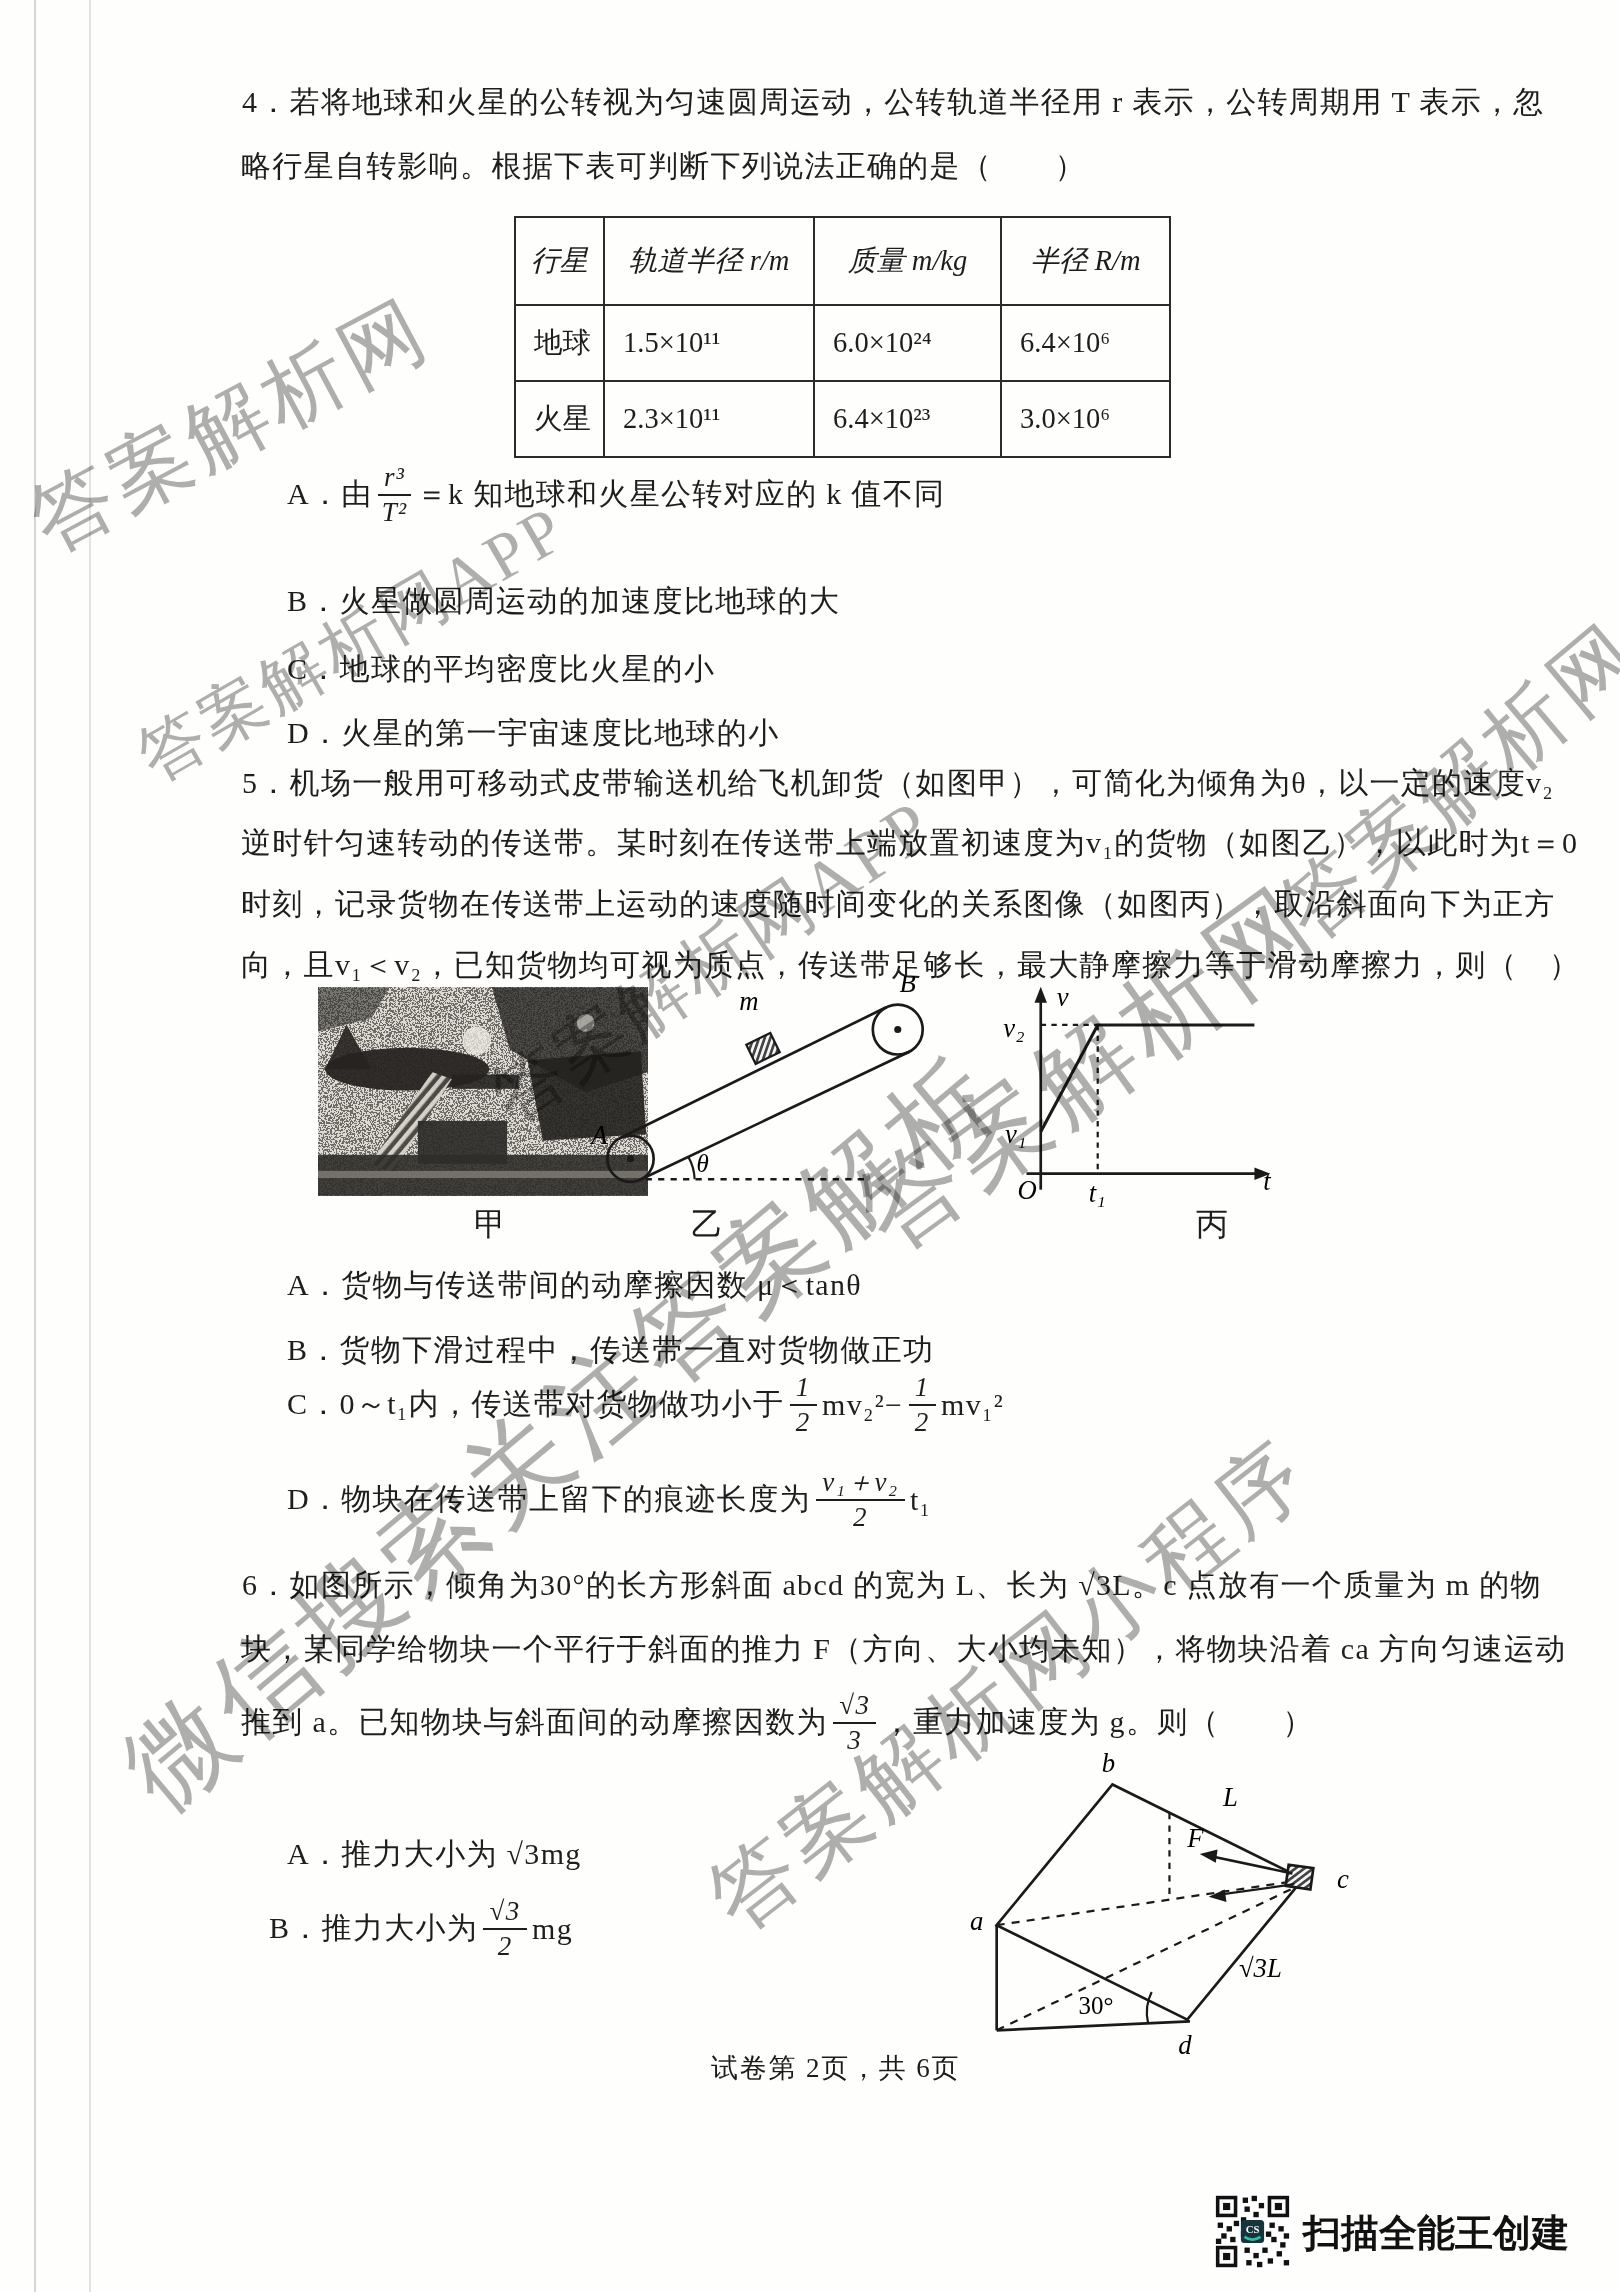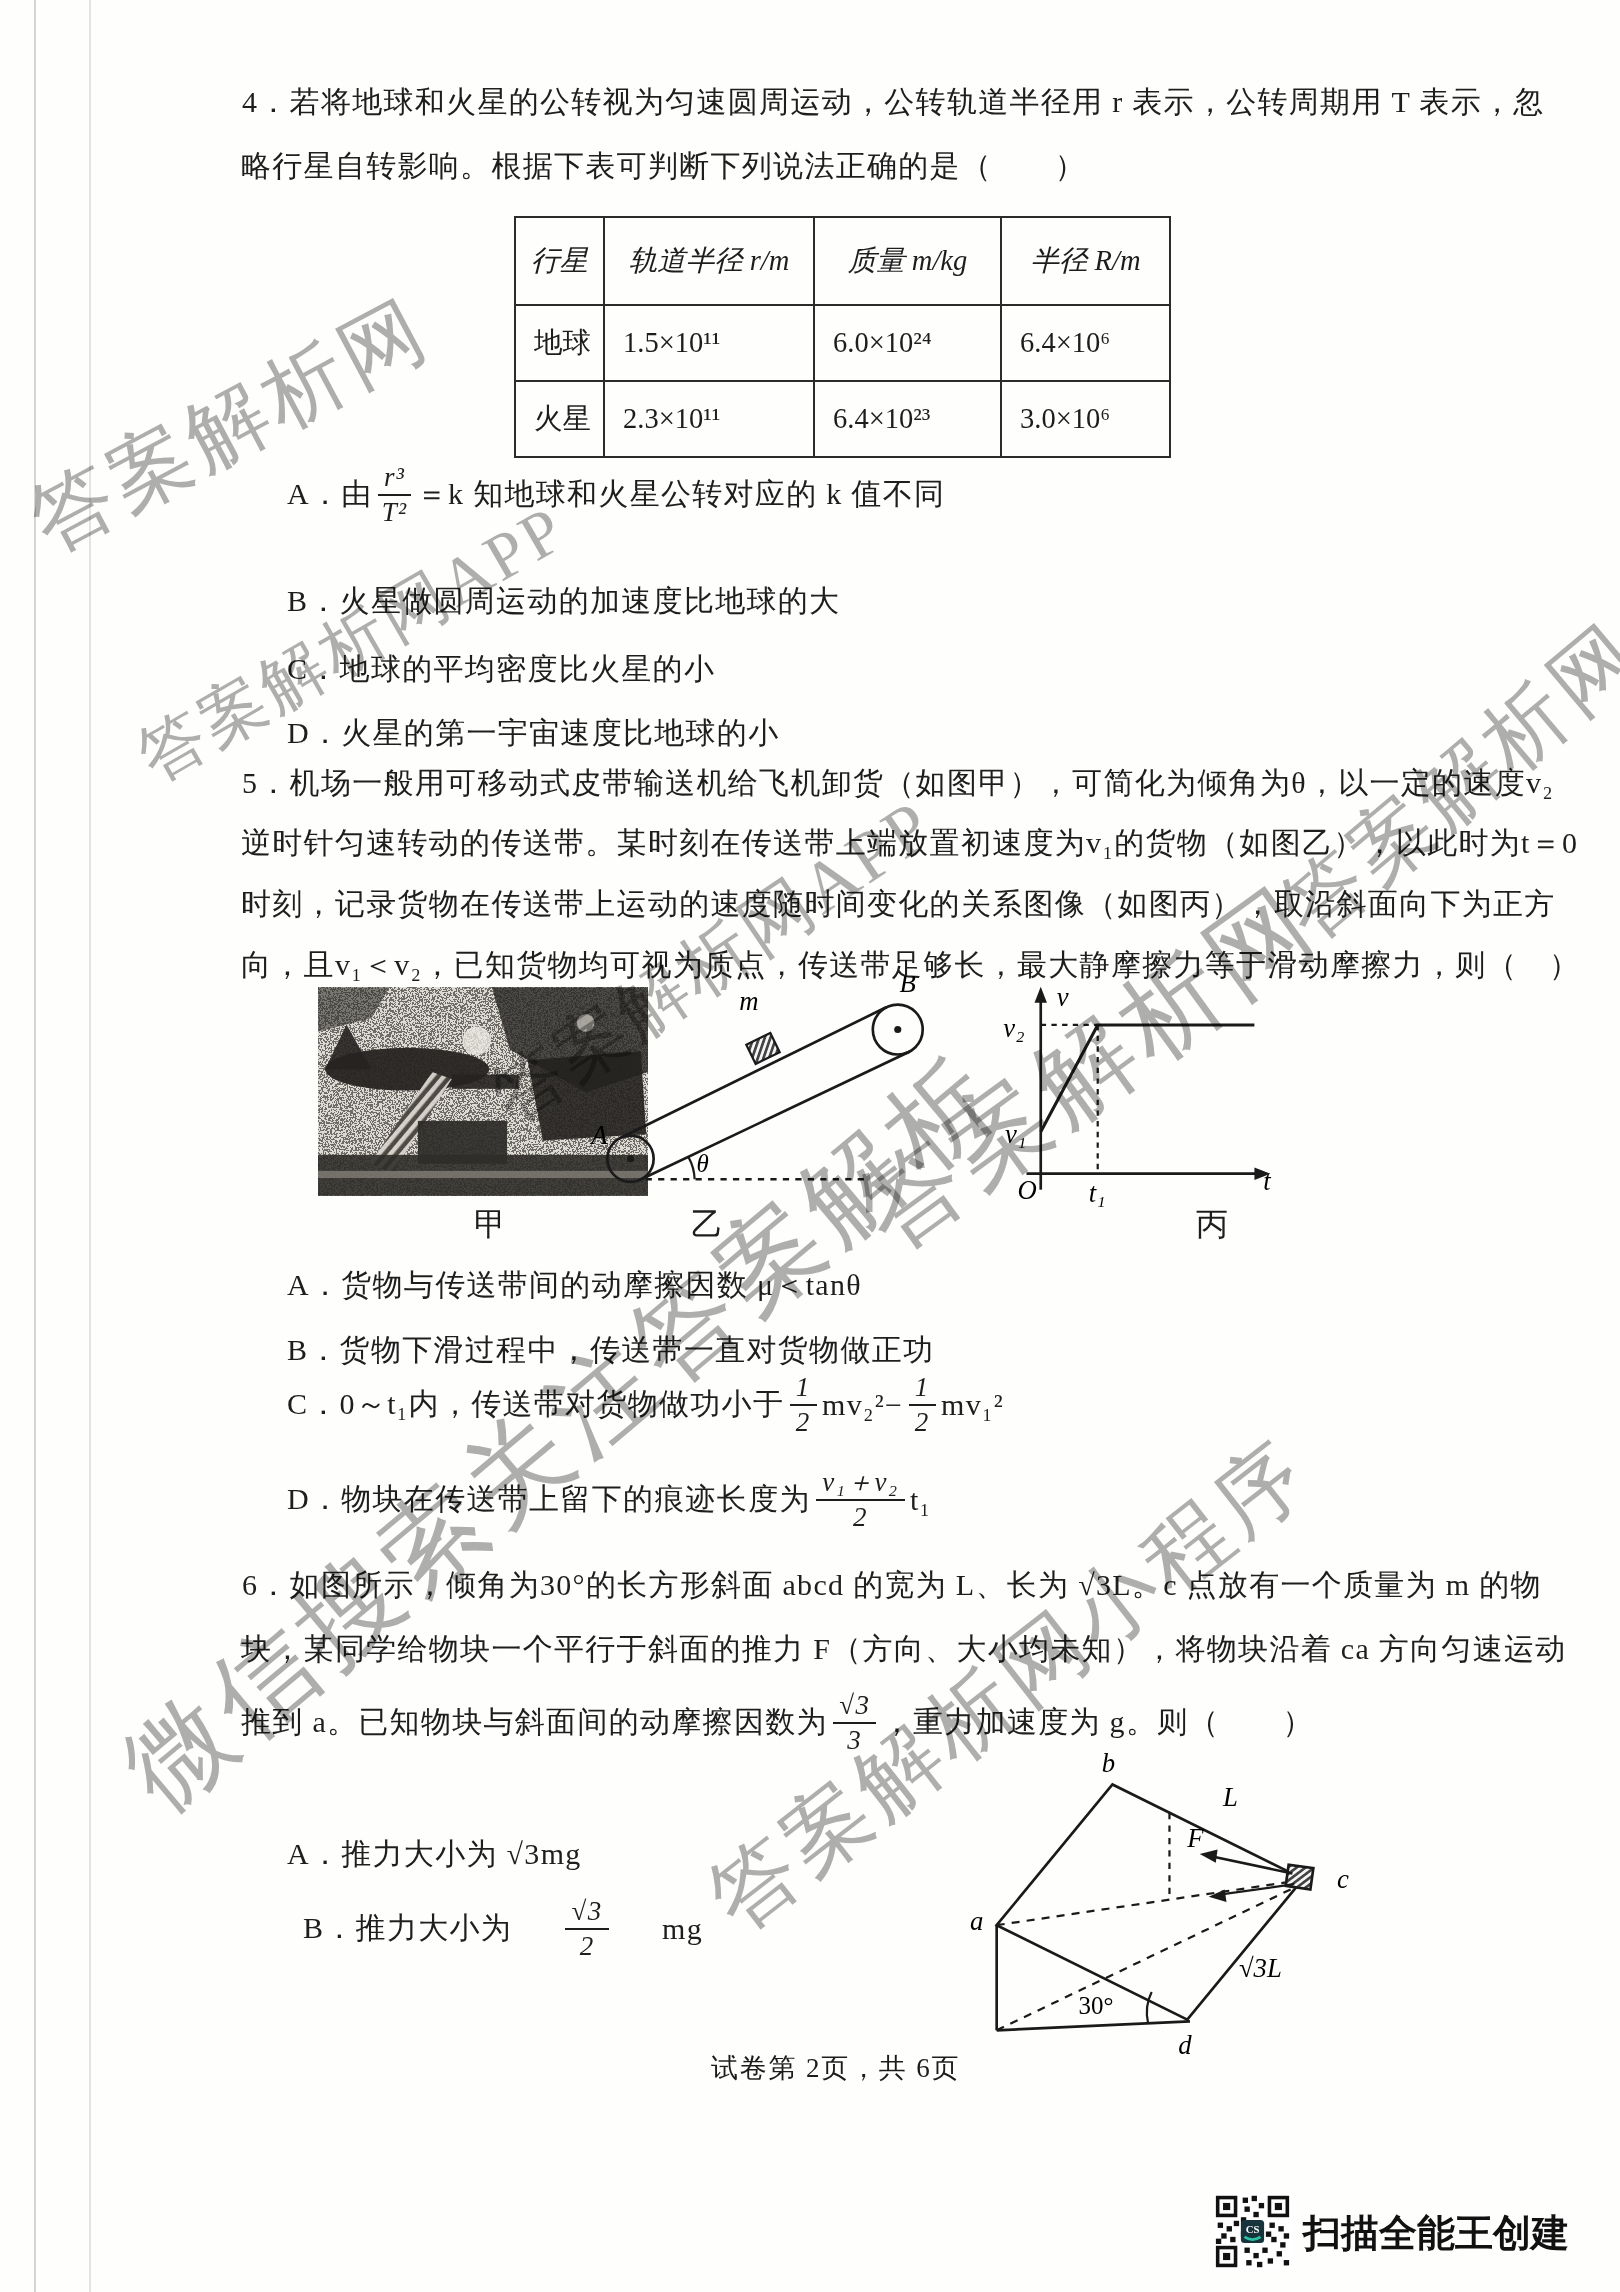--- a/index.html
+++ b/index.html
@@ -194,21 +194,21 @@
   <div class="opt-row" style="left:241px;top:1690px;">
     <span>推到 a。已知物块与斜面间的动摩擦因数为</span>
     <span class="frac">
       <span class="fnum">√3</span>
       <span class="fden">3</span>
     </span>
     <span>，重力加速度为 g。则（　　）</span>
   </div>
 
   <div class="txt" style="left:287px;top:1834px;">A．推力大小为 √3mg</div>
-  <div class="opt-row" style="left:303px;top:1896px;gap:48px;">
+  <div class="opt-row" style="left:269px;top:1896px;">
     <span>B．推力大小为</span>
     <span class="frac">
       <span class="fnum">√3</span>
       <span class="fden">2</span>
     </span>
     <span>mg</span>
   </div>
 
   <svg style="position:absolute;left:945px;top:1747px;" width="481" height="392" viewBox="0 0 540 440">
 

